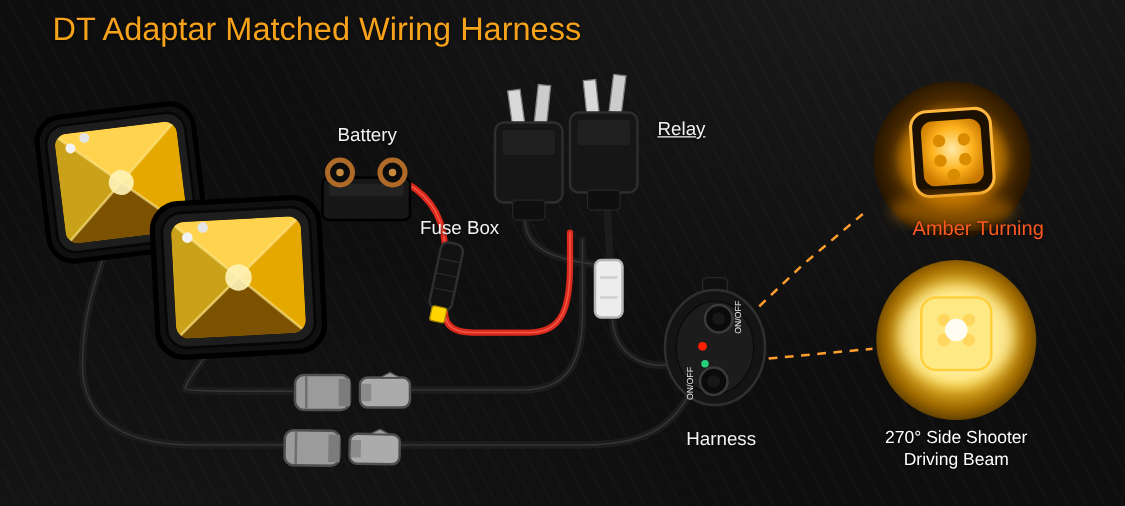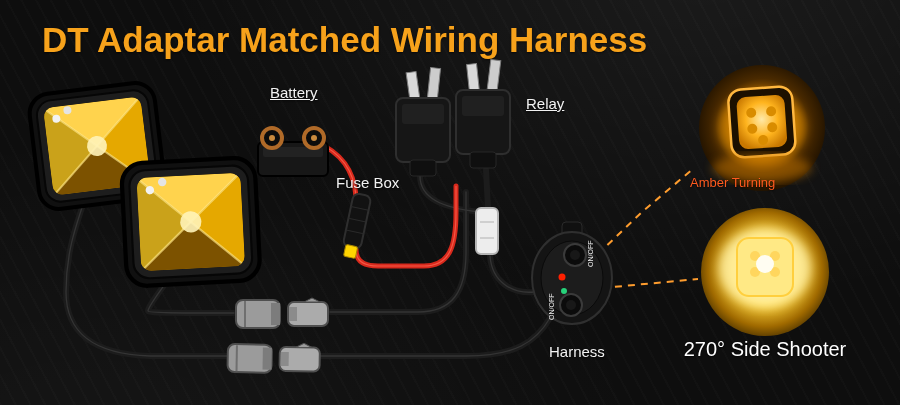--- a/index.html
+++ b/index.html
@@ -6,40 +6,40 @@
   .stage{
     position:relative;width:900px;height:405px;overflow:hidden;
     font-family:"Liberation Sans", sans-serif;
     background:
       radial-gradient(ellipse at 78% -10%, rgba(255,255,255,0.055), transparent 55%),
       radial-gradient(ellipse at 10% 110%, rgba(255,255,255,0.03), transparent 50%),
       repeating-linear-gradient(62deg, rgba(255,255,255,0.016) 0 2px, transparent 2px 13px),
       #0e0e0e;
   }
   .title{
-    position:absolute;left:42px;top:20px;
-    font-size:35px;font-weight:700;color:#f7a21b;
+    position:absolute;left:42px;top:8px;
+    font-size:26px;font-weight:400;color:#f7a21b;
     text-shadow:0 1px 2px rgba(0,0,0,.6);
     white-space:nowrap;
   }
   .lbl{
     position:absolute;color:#f2f2f2;font-size:15px;white-space:nowrap;
     text-shadow:0 1px 2px rgba(0,0,0,.7);
   }
-  .lbl-battery{left:270px;top:84px;text-decoration:underline;}
+  .lbl-battery{left:270px;top:100px;}
   .lbl-fusebox{left:336px;top:174px;}
   .lbl-relay{left:526px;top:95px;text-decoration:underline;}
   .lbl-switch{left:549px;top:343px;}
   .lbl-amber{
-    position:absolute;left:690px;top:175px;width:145px;text-align:left;
-    color:#ff5a1f;font-size:13px;text-shadow:0 1px 2px rgba(0,0,0,.7);
+    position:absolute;left:690px;top:175px;width:145px;text-align:right;
+    color:#ff5a1f;font-size:16px;text-shadow:0 1px 2px rgba(0,0,0,.7);
   }
   .lbl-beam{
     position:absolute;left:680px;top:340px;width:170px;text-align:center;
-    color:#ffffff;font-size:20px;line-height:18px;text-shadow:0 1px 2px rgba(0,0,0,.7);
+    color:#ffffff;font-size:14px;line-height:18px;text-shadow:0 1px 2px rgba(0,0,0,.7);
   }
   svg.scene{position:absolute;left:0;top:0;}
 </style>
 </head>
 <body>
 
 <div class="stage">
 
   <div class="title">DT Adaptar Matched Wiring Harness</div>
 
@@ -213,15 +213,16 @@
   </svg>
 
   <div class="lbl lbl-battery">Battery</div>
   <div class="lbl lbl-fusebox">Fuse Box</div>
   <div class="lbl lbl-relay">Relay</div>
   <div class="lbl lbl-switch">Harness</div>
 
   <div class="lbl-amber">Amber Turning</div>
   <div class="lbl-beam">
     <div>270° Side Shooter</div>
+    <div>Driving Beam</div>
   </div>
 
 </div>
 
 </body></html>

